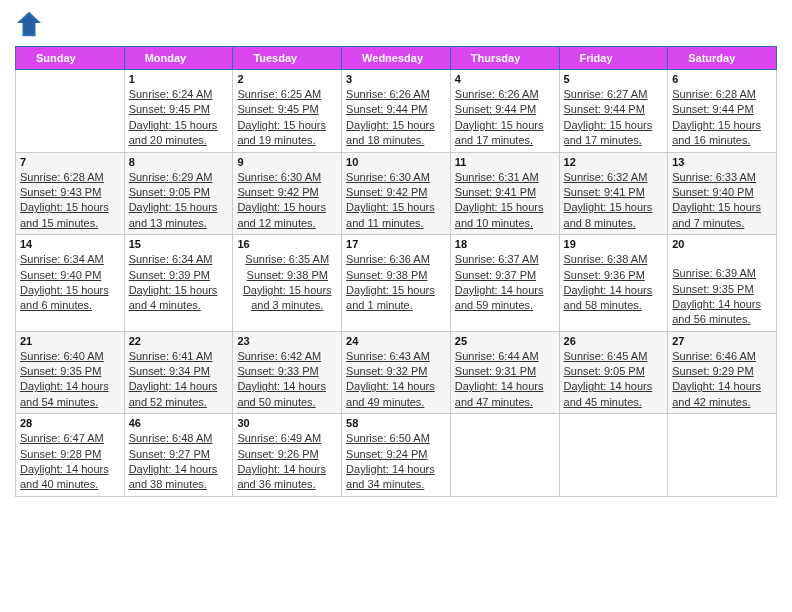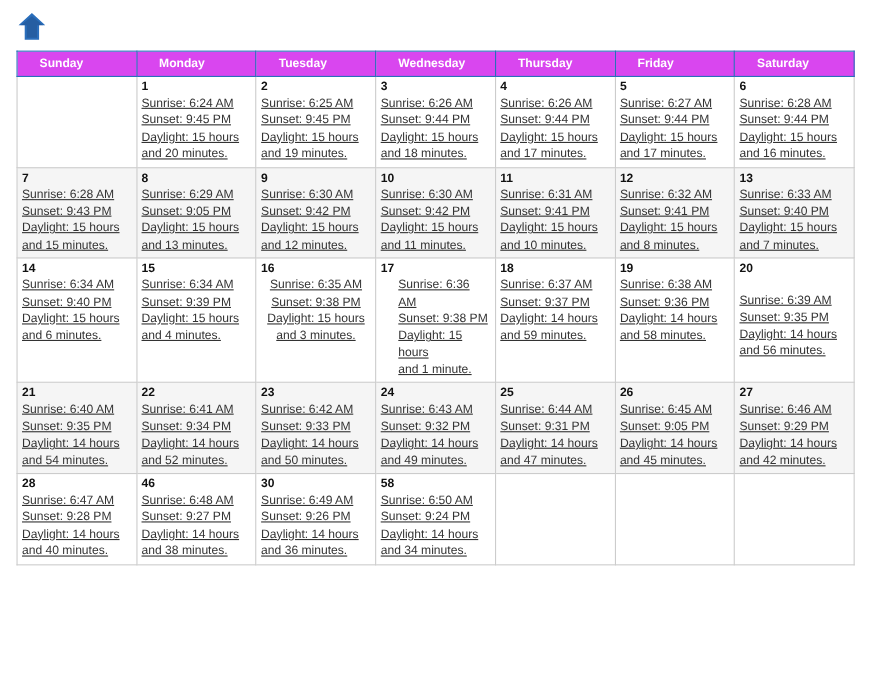--- a/index.html
+++ b/index.html
@@ -244,21 +244,21 @@
           </td>
           <td>
             <span class="day-number">16</span>
             <div class="day-info" style="white-space: pre-line; text-align: center;">Sunrise: 6:35 AM
 Sunset: 9:38 PM
 Daylight: 15 hours
 and 3 minutes.</div>
           </td>
           <td>
             <span class="day-number">17</span>
-            <div class="day-info" style="white-space: pre-line; margin-left: 16px;">Sunrise: 6:36 AM
+            <div class="day-info" style="white-space: pre-line;">Sunrise: 6:36 AM
 Sunset: 9:38 PM
 Daylight: 15 hours
 and 1 minute.</div>
           </td>
           <td>
             <span class="day-number">18</span>
             <div class="day-info" style="white-space: pre-line;">Sunrise: 6:37 AM
 Sunset: 9:37 PM
 Daylight: 14 hours
 and 59 minutes.</div>

